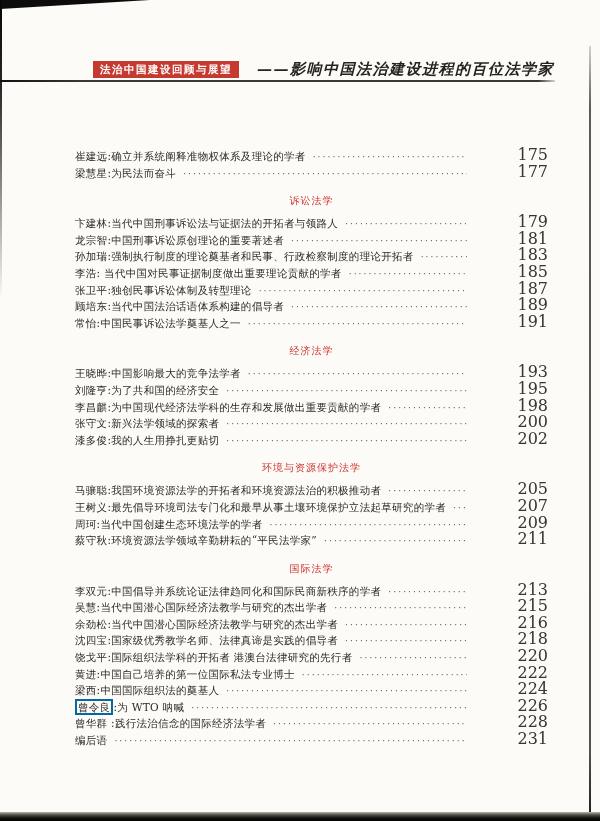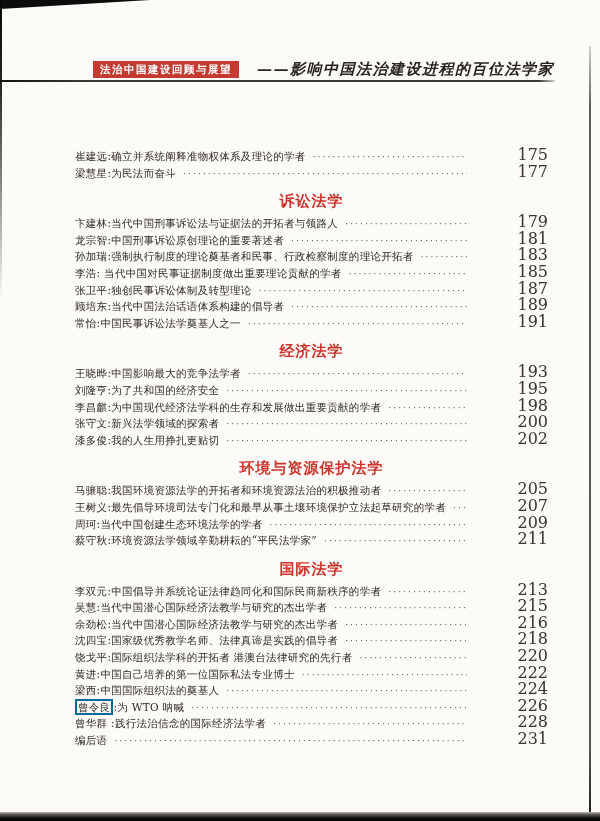--- a/index.html
+++ b/index.html
@@ -64,21 +64,21 @@
   .boxed{border:2px solid #0369a1;padding:0 1px;}
   .leader{
     flex:1 1 auto;overflow:hidden;white-space:nowrap;
     font-size:9px;letter-spacing:2.1px;color:#55504b;
     margin:0 3px 0 7px;
   }
   .toc-page{flex:0 0 auto;min-width:24px;text-align:left;font-size:16px;color:#38342f;margin-left:47px;}
   .section-heading{
     margin:12px 0 4px;height:18px;line-height:18px;
     text-align:center;font-family:"DejaVu Sans","Liberation Sans",sans-serif;
-    font-weight:bold;font-size:15px;letter-spacing:1px;
+    font-weight:normal;font-size:10px;letter-spacing:1px;
     color:var(--accent-red);
   }
 </style>
 </head>
 <body>
 
 <div class="scan">
   <div class="corner-wedge"></div>
   <div class="left-sliver"></div>
 

